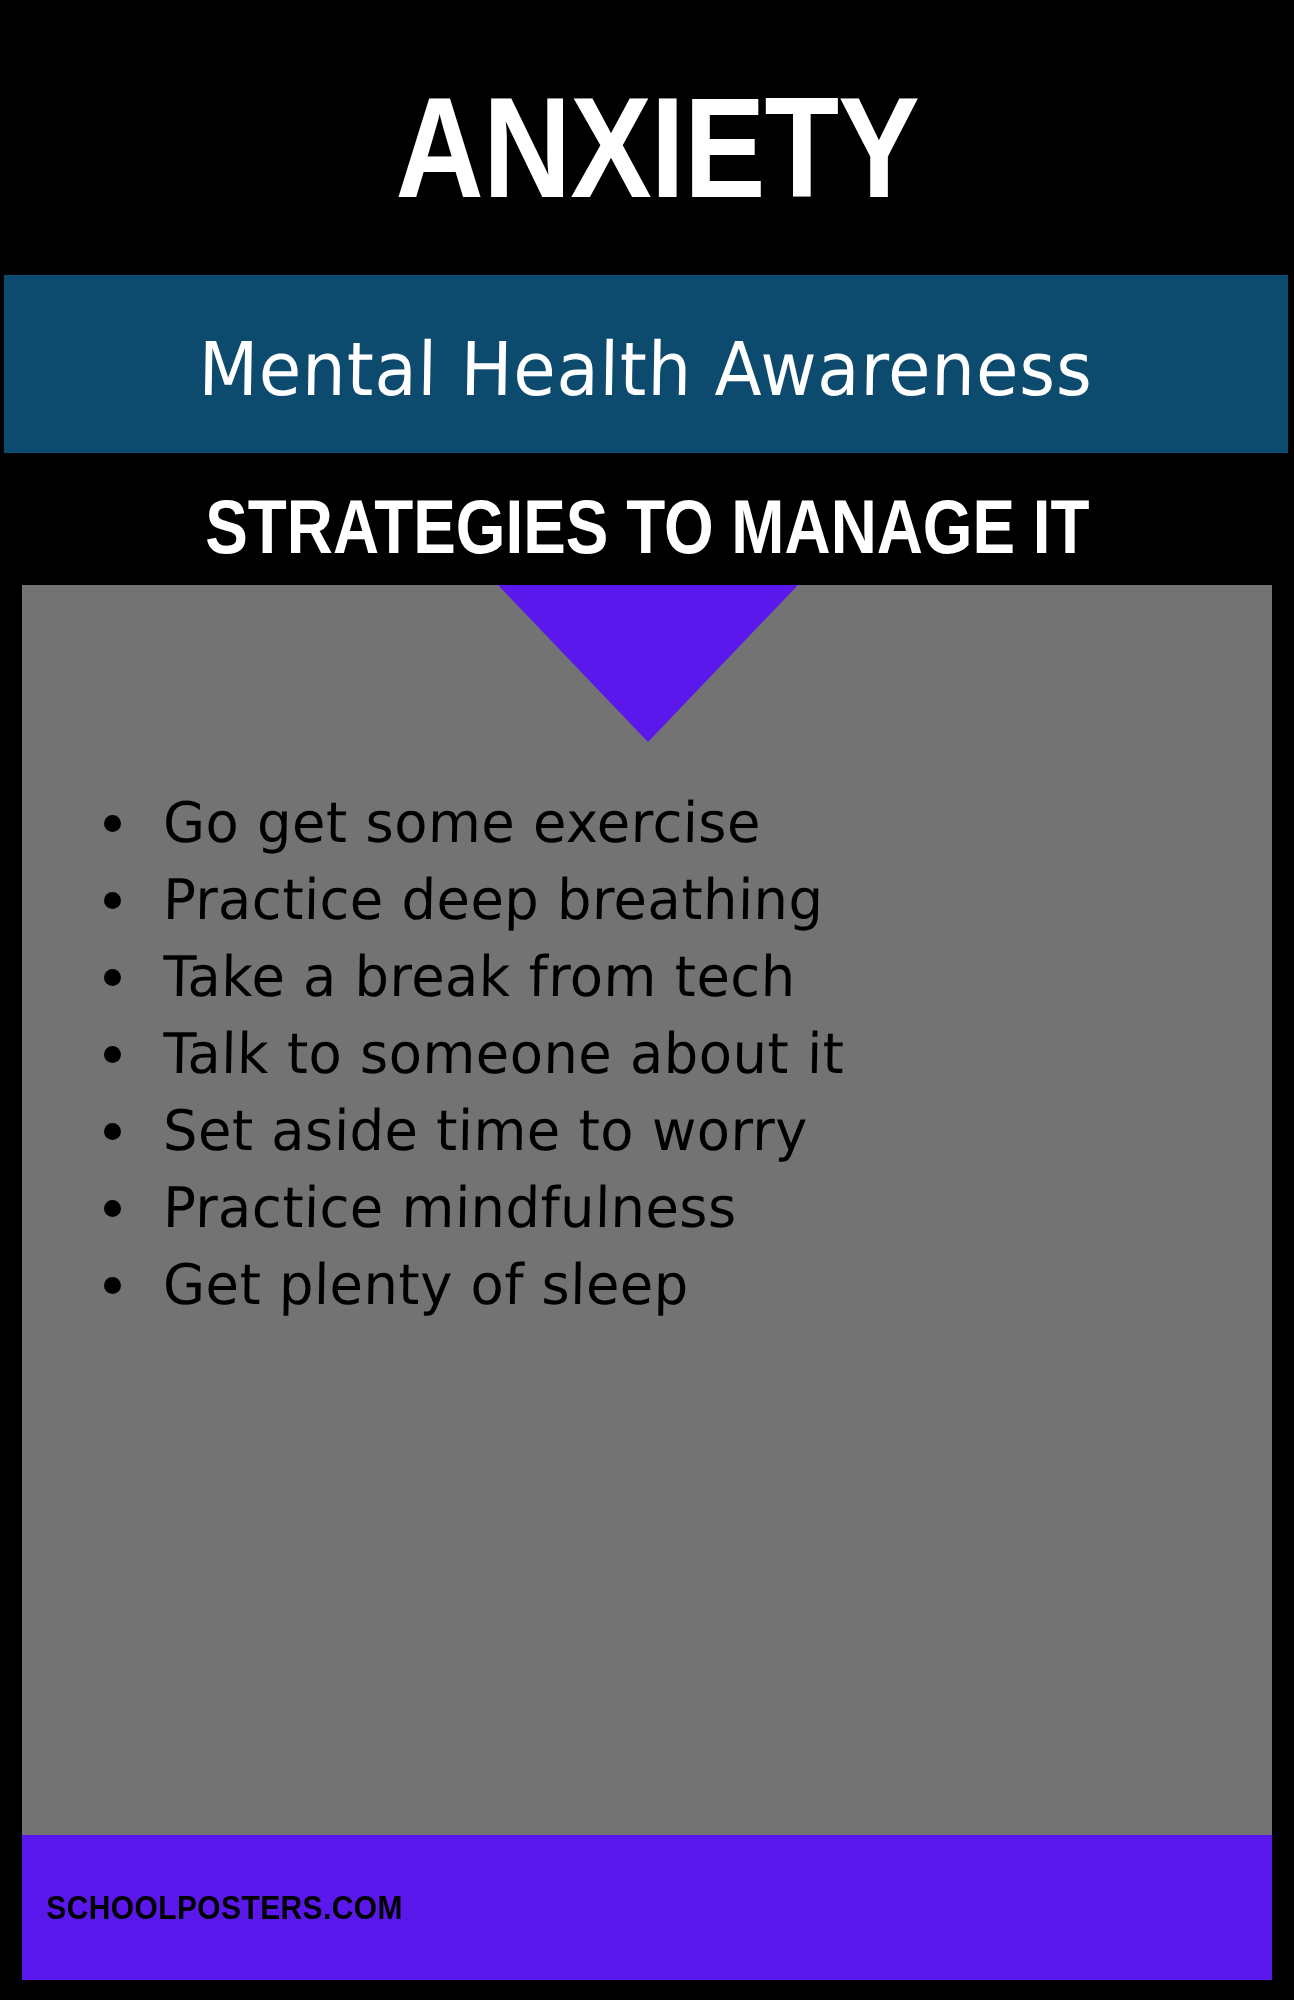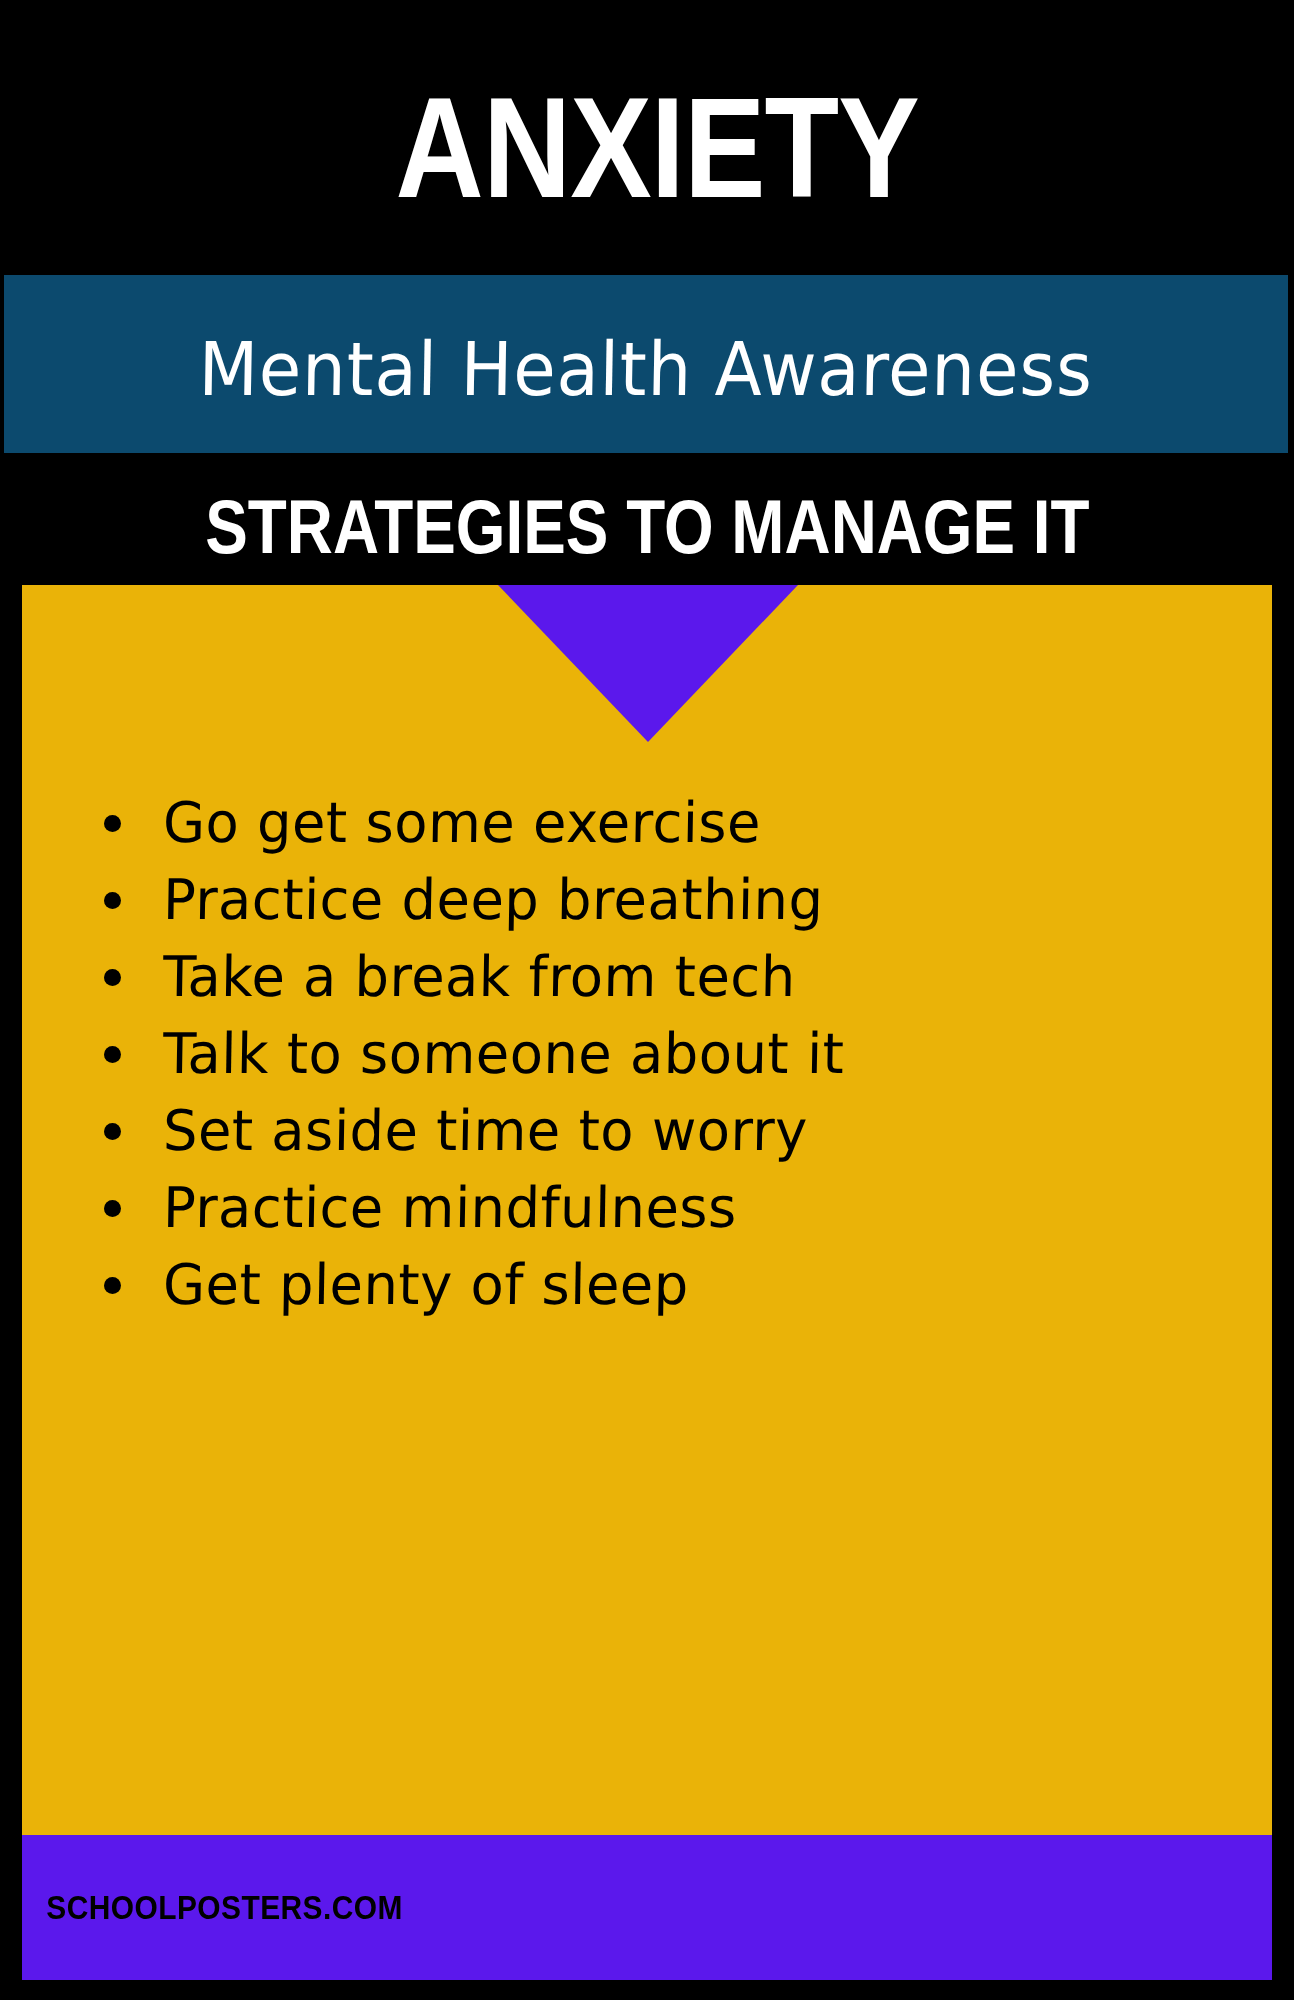--- a/index.html
+++ b/index.html
@@ -86,21 +86,21 @@
     transform-origin:center center;
     white-space:nowrap;
   }
 
   
   .content-card {
     position:absolute;
     left:22px; top:585px;
     width:1250px;
     height:1250px;
-    background:#eab308;
+    background:#737373;
     overflow:hidden;
   }
 
   .arrow-marker {
     position:absolute;
     left:476px;  
     top:0;
     width:0; height:0;
     border-left:150px solid transparent;
     border-right:150px solid transparent;

